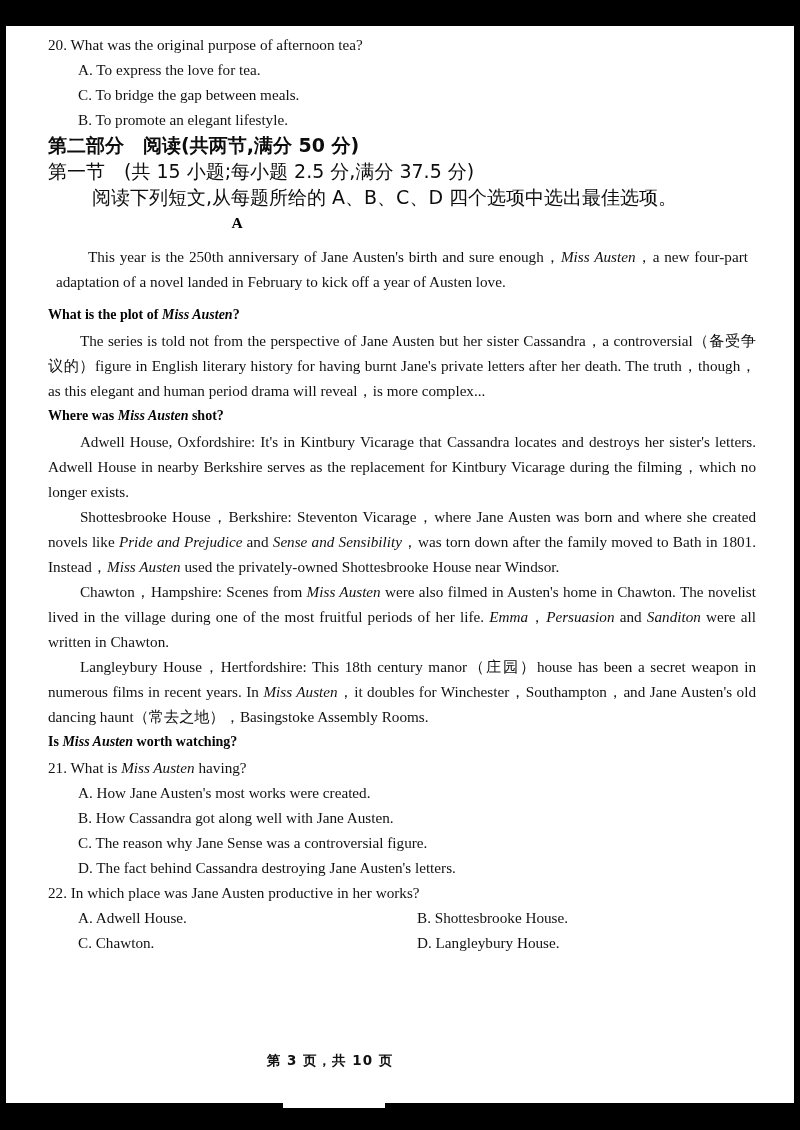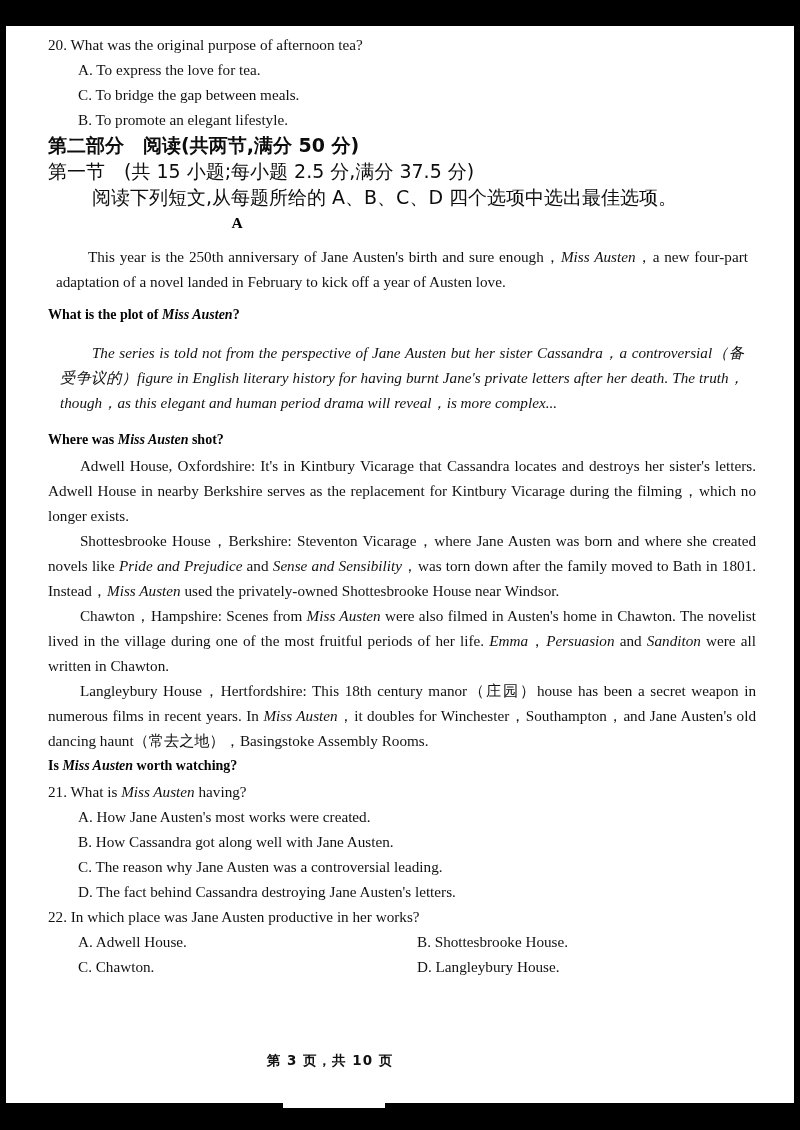--- a/index.html
+++ b/index.html
@@ -155,40 +155,40 @@
     <div class="cn cn-bold">第二部分　阅读(共两节,满分 50 分)</div>
     <div class="cn">第一节　(共 15 小题;每小题 2.5 分,满分 37.5 分)</div>
     <div class="cn cn-indent">阅读下列短文,从每题所给的 A、B、C、D 四个选项中选出最佳选项。</div>
 
     <div class="center-A">A</div>
 
     <p class="para indent" style="margin:8px;"><span>This year is the 250th anniversary of Jane Austen's birth and sure enough，</span><i>Miss Austen</i><span>，a new four-part adaptation of a novel landed in February to kick off a year of Austen love.</span></p>
 
     <div class="sec-head"><span>What is the plot of </span><i>Miss Austen</i><span>?</span></div>
 
-    <p class="para indent" style="margin:12px;font-style:italic;">The series is told not from the perspective of Jane Austen but her sister Cassandra，a controversial（备受争议的）figure in English literary history for having burnt Jane's private letters after her death. The truth，though，as this elegant and human period drama will reveal，is more complex...</p>
+    <p class="para indent" style="margin:0;">The series is told not from the perspective of Jane Austen but her sister Cassandra，a controversial（备受争议的）figure in English literary history for having burnt Jane's private letters after her death. The truth，though，as this elegant and human period drama will reveal，is more complex...</p>
 
     <div class="sec-head"><span>Where was </span><i>Miss Austen</i><span> shot?</span></div>
 
     <p class="para indent" style="margin:0;">Adwell House, Oxfordshire: It's in Kintbury Vicarage that Cassandra locates and destroys her sister's letters. Adwell House in nearby Berkshire serves as the replacement for Kintbury Vicarage during the filming，which no longer exists.</p>
 
     <p class="para indent" style="margin:0;"><span>Shottesbrooke House，Berkshire: Steventon Vicarage，where Jane Austen was born and where she created novels like </span><i>Pride and Prejudice</i><span> and </span><i>Sense and Sensibility</i><span>，was torn down after the family moved to Bath in 1801. Instead，</span><i>Miss Austen</i><span> used the privately-owned Shottesbrooke House near Windsor.</span></p>
 
     <p class="para indent" style="margin:0;"><span>Chawton，Hampshire: Scenes from </span><i>Miss Austen</i><span> were also filmed in Austen's home in Chawton. The novelist lived in the village during one of the most fruitful periods of her life. </span><i>Emma</i><span>，</span><i>Persuasion</i><span> and </span><i>Sanditon</i><span> were all written in Chawton.</span></p>
 
     <p class="para indent" style="margin:0;"><span>Langleybury House，Hertfordshire: This 18th century manor（庄园）house has been a secret weapon in numerous films in recent years. In </span><i>Miss Austen</i><span>，it doubles for Winchester，Southampton，and Jane Austen's old dancing haunt（常去之地），Basingstoke Assembly Rooms.</span></p>
 
     <div class="sec-head"><span>Is </span><i>Miss Austen</i><span> worth watching?</span></div>
 
 
     <div>
       <div class="line"><span>21. What is </span><i>Miss Austen</i><span> having?</span></div>
       <div class="opt">A. How Jane Austen's most works were created.</div>
       <div class="opt">B. How Cassandra got along well with Jane Austen.</div>
-      <div class="opt">C. The reason why Jane Austen was a controversial leading.</div>
+      <div class="opt">C. The reason why Jane Sense was a controversial figure.</div>
       <div class="opt">D. The fact behind Cassandra destroying Jane Austen's letters.</div>
     </div>
 
     <div>
       <div class="line">22. In which place was Jane Austen productive in her works?</div>
       <div class="two-col">
         <div class="c1">A. Adwell House.</div>
         <div class="c2">B. Shottesbrooke House.</div>
       </div>
       <div class="two-col">

